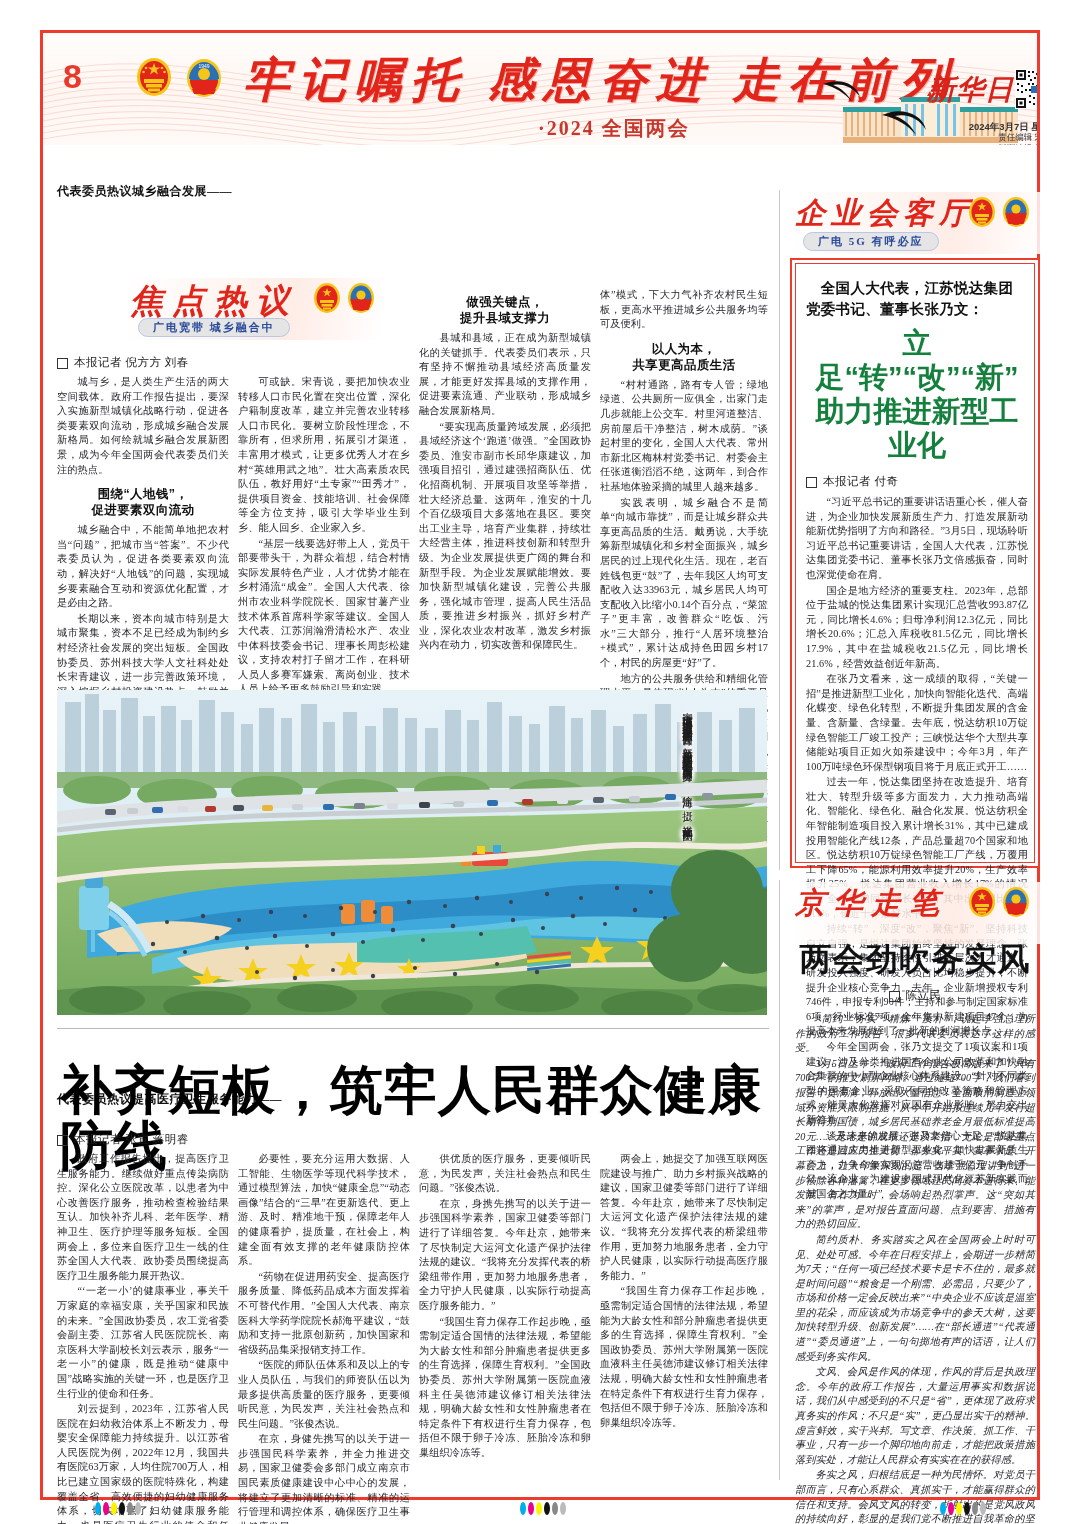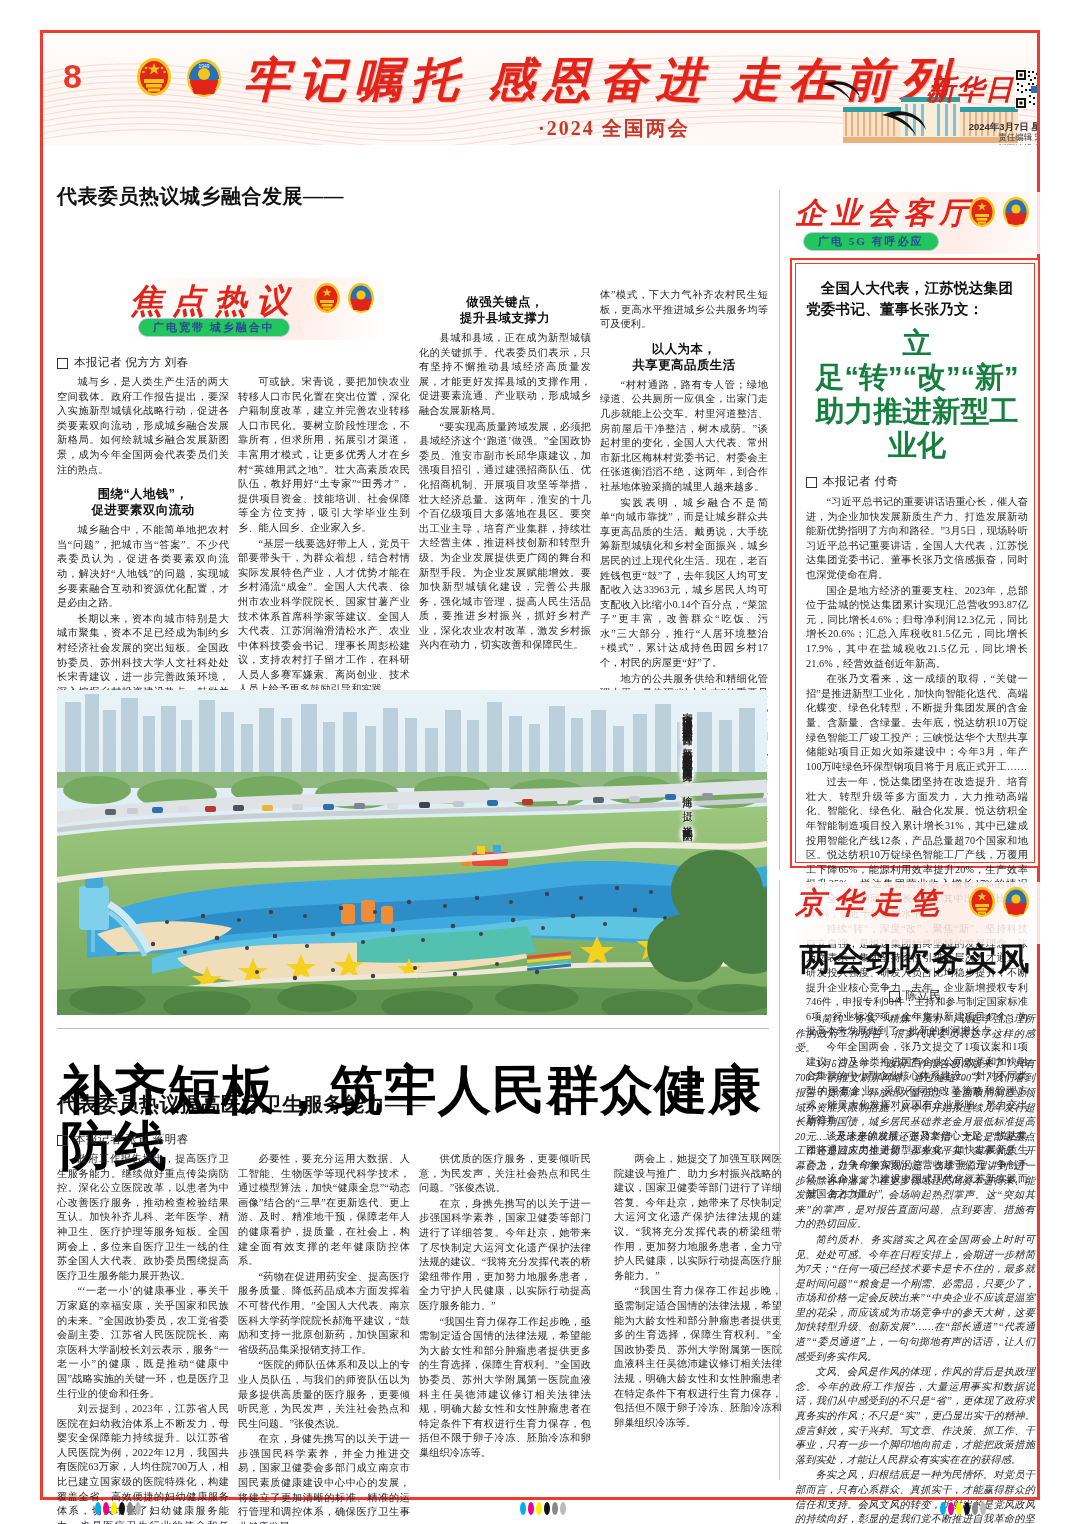--- a/index.html
+++ b/index.html
@@ -24,35 +24,35 @@
   .sw1{left:778px;top:48px;width:40px;height:26px;}
   .sw2{left:838px;top:78px;width:46px;height:30px;}
   .logo-xh{position:absolute;left:884px;top:38px;width:86px;height:34px;}
   .logo-xh span{font-family:"Liberation Serif",serif;font-style:italic;font-weight:bold;font-size:28px;color:#d6241c;letter-spacing:1px;white-space:nowrap;}
   .qr{position:absolute;left:972px;top:36px;width:40px;height:40px;}
   .dateline{position:absolute;left:872px;top:88px;width:145px;text-align:right;}
   .dateline div{font-size:8.5px;color:#333;line-height:11px;white-space:nowrap;font-family:"Liberation Sans",sans-serif;}
   .dateline .d0{font-size:9.5px;font-weight:bold;}
 
   
-  .kicker{font-family:"Liberation Serif",serif;font-weight:bold;font-size:20px;color:#111;letter-spacing:.5px;}
+  .kicker{font-family:"Liberation Serif",serif;font-weight:bold;font-size:12px;color:#111;letter-spacing:.5px;}
   .bighead{font-family:"Liberation Sans",sans-serif;font-weight:bold;color:#000;letter-spacing:1px;line-height:1.06;}
   .byline{font-size:11.5px;color:#222;letter-spacing:.5px;}
   .byline .bx{display:inline-block;width:9px;height:9px;border:1px solid #333;margin-right:6px;vertical-align:middle;}
 
   .col{position:absolute;}
   .col p{margin:0 0 1px 0;text-indent:2em;font-size:10.2px;line-height:14.6px;color:#26262b;text-align:justify;font-family:"Liberation Serif","DejaVu Serif",serif;letter-spacing:.1px;}
   .col h4{margin:9px 0 5px 0;font-size:12.4px;line-height:16px;font-family:"Liberation Sans",sans-serif;font-weight:bold;color:#111;text-indent:0;text-align:center;letter-spacing:.5px;}
   .col h4 i{font-style:normal;display:block;}
 
   
   .seclogo{position:relative;height:62px;overflow:hidden;}
   .seclogo .glow{position:absolute;left:0;top:0;right:0;bottom:0;background:linear-gradient(100deg,#fff 0%,#fff3ee 40%,#ffe9e2 65%,#fff 100%);opacity:.85;}
   .seclogo .name{position:absolute;left:0;top:1px;font-family:"Liberation Serif",serif;font-weight:bold;font-style:italic;font-size:33px;color:#e1251b;letter-spacing:9px;white-space:nowrap;}
-  .seclogo .tag{position:absolute;left:8px;top:40px;border:1px solid #b9c7e8;border-radius:11px;padding:1px 14px;font-size:11px;color:#2b4a9b;font-weight:bold;letter-spacing:2px;white-space:nowrap;background:#22c55e;}
+  .seclogo .tag{position:absolute;left:8px;top:40px;border:1px solid #b9c7e8;border-radius:11px;padding:1px 14px;font-size:11px;color:#2b4a9b;font-weight:bold;letter-spacing:2px;white-space:nowrap;background:#e5e5e5;}
   .seclogo .em{position:absolute;width:30px;height:33px;top:4px;}
 
   
   .photo{position:absolute;overflow:hidden;background:#cfe7f2;}
   .vcap{position:absolute;writing-mode:vertical-rl;text-orientation:upright;font-size:10.5px;line-height:16px;letter-spacing:1px;color:#1d1d1d;font-family:"Liberation Serif",serif;height:252px;white-space:nowrap;text-shadow:0 0 3px #fff,0 0 5px #fff,0 0 7px #fff;}
 
   
   .rbox{position:absolute;border:2px solid #ef3b2d;box-sizing:border-box;background:#fff;}
   .rbox .inner{position:absolute;inset:3px;border:1px solid #ef3b2d;}
   .rhead-sub{font-family:"Liberation Serif",serif;font-weight:bold;font-size:14.5px;line-height:21px;color:#111;text-align:center;letter-spacing:.3px;}
@@ -522,21 +522,21 @@
     <p>必要性，要充分运用大数据、人工智能、生物医学等现代科学技术，通过模型算法，加快“健康全息”“动态画像”结合的“三早”在更新迭代、更上游、及时、精准地干预，保障老年人的健康看护，提质量，在社会上，构建全面有效支撑的老年健康防控体系。</p>
     <p>“药物在促进用药安全、提高医疗服务质量、降低药品成本方面发挥着不可替代作用。”全国人大代表、南京医科大学药学院院长郝海平建议，“鼓励和支持一批原创新药，加快国家和省级药品集采报销支持工作。</p>
     <p>“医院的师队伍体系和及以上的专业人员队伍，与我们的师资队伍以为最多提供高质量的医疗服务，更要倾听民意，为民发声，关注社会热点和民生问题。”张俊杰说。</p>
     <p>在京，身健先携写的以关于进一步强国民科学素养，并全力推进交易，国家卫健委会多部门成立南京市国民素质健康建设中心中心的发展，将建立了更加清晰的标准、精准的运行管理和调控体系，确保医疗卫生事业健康发展。</p>
   </div>
   <div class="col" style="left:419px;top:1152px;width:172px;">
     <p>供优质的医疗服务，更要倾听民意，为民发声，关注社会热点和民生问题。”张俊杰说。</p>
     <p>在京，身携先携写的以关于进一步强国科学素养，国家卫健委等部门进行了详细答复。今年赴京，她带来了尽快制定大运河文化遗产保护法律法规的建议。“我将充分发挥代表的桥梁纽带作用，更加努力地服务患者，全力守护人民健康，以实际行动提高医疗服务能力。”</p>
     <p>“我国生育力保存工作起步晚，亟需制定适合国情的法律法规，希望能为大龄女性和部分肿瘤患者提供更多的生育选择，保障生育权利。”全国政协委员、苏州大学附属第一医院血液科主任吴德沛建议修订相关法律法规，明确大龄女性和女性肿瘤患者在特定条件下有权进行生育力保存，包括但不限于卵子冷冻、胚胎冷冻和卵巢组织冷冻等。</p>
   </div>
-  <div class="col" style="left:600px;top:1152px;width:168px;margin-left:14px;">
+  <div class="col" style="left:600px;top:1152px;width:168px;">
     <p>两会上，她提交了加强互联网医院建设与推广、助力乡村振兴战略的建议，国家卫健委等部门进行了详细答复。今年赴京，她带来了尽快制定大运河文化遗产保护法律法规的建议。“我将充分发挥代表的桥梁纽带作用，更加努力地服务患者，全力守护人民健康，以实际行动提高医疗服务能力。”</p>
     <p>“我国生育力保存工作起步晚，亟需制定适合国情的法律法规，希望能为大龄女性和部分肿瘤患者提供更多的生育选择，保障生育权利。”全国政协委员、苏州大学附属第一医院血液科主任吴德沛建议修订相关法律法规，明确大龄女性和女性肿瘤患者在特定条件下有权进行生育力保存，包括但不限于卵子冷冻、胚胎冷冻和卵巢组织冷冻等。</p>
   </div>
 
   <div class="seclogo" style="position:absolute;left:795px;top:192px;width:245px;">
     <div class="glow"></div>
     <div class="name" style="font-size:30px;letter-spacing:6px;">企业会客厅</div>
     <div class="tag">广电 5G  有呼必应</div>
     <svg class="em" style="left:172px;" viewBox="0 0 30 33">
       <ellipse cx="15" cy="16" rx="13" ry="15" fill="#f5c518"></ellipse>

